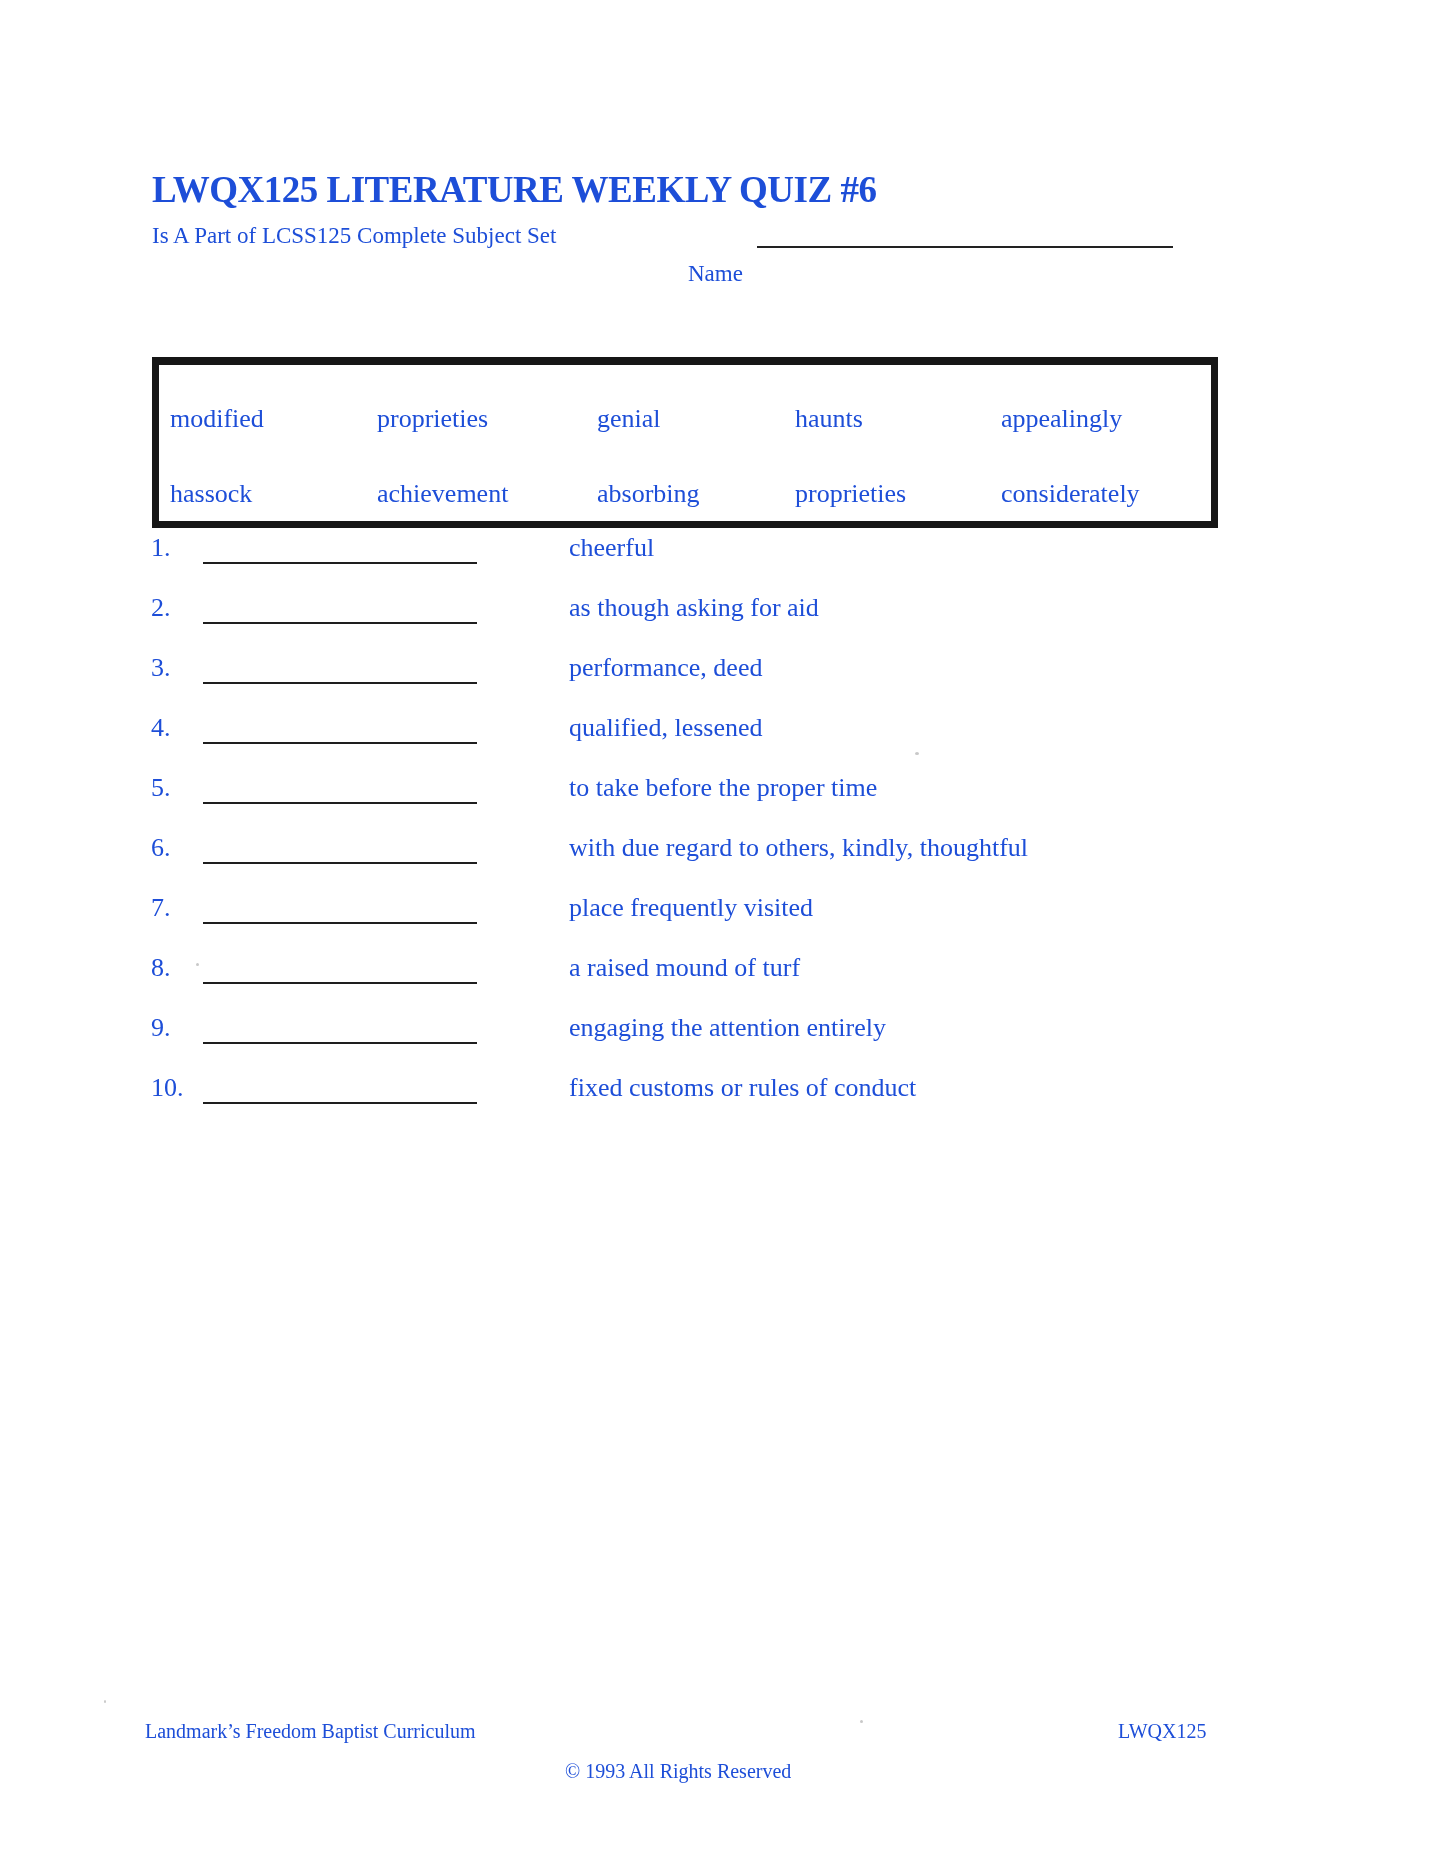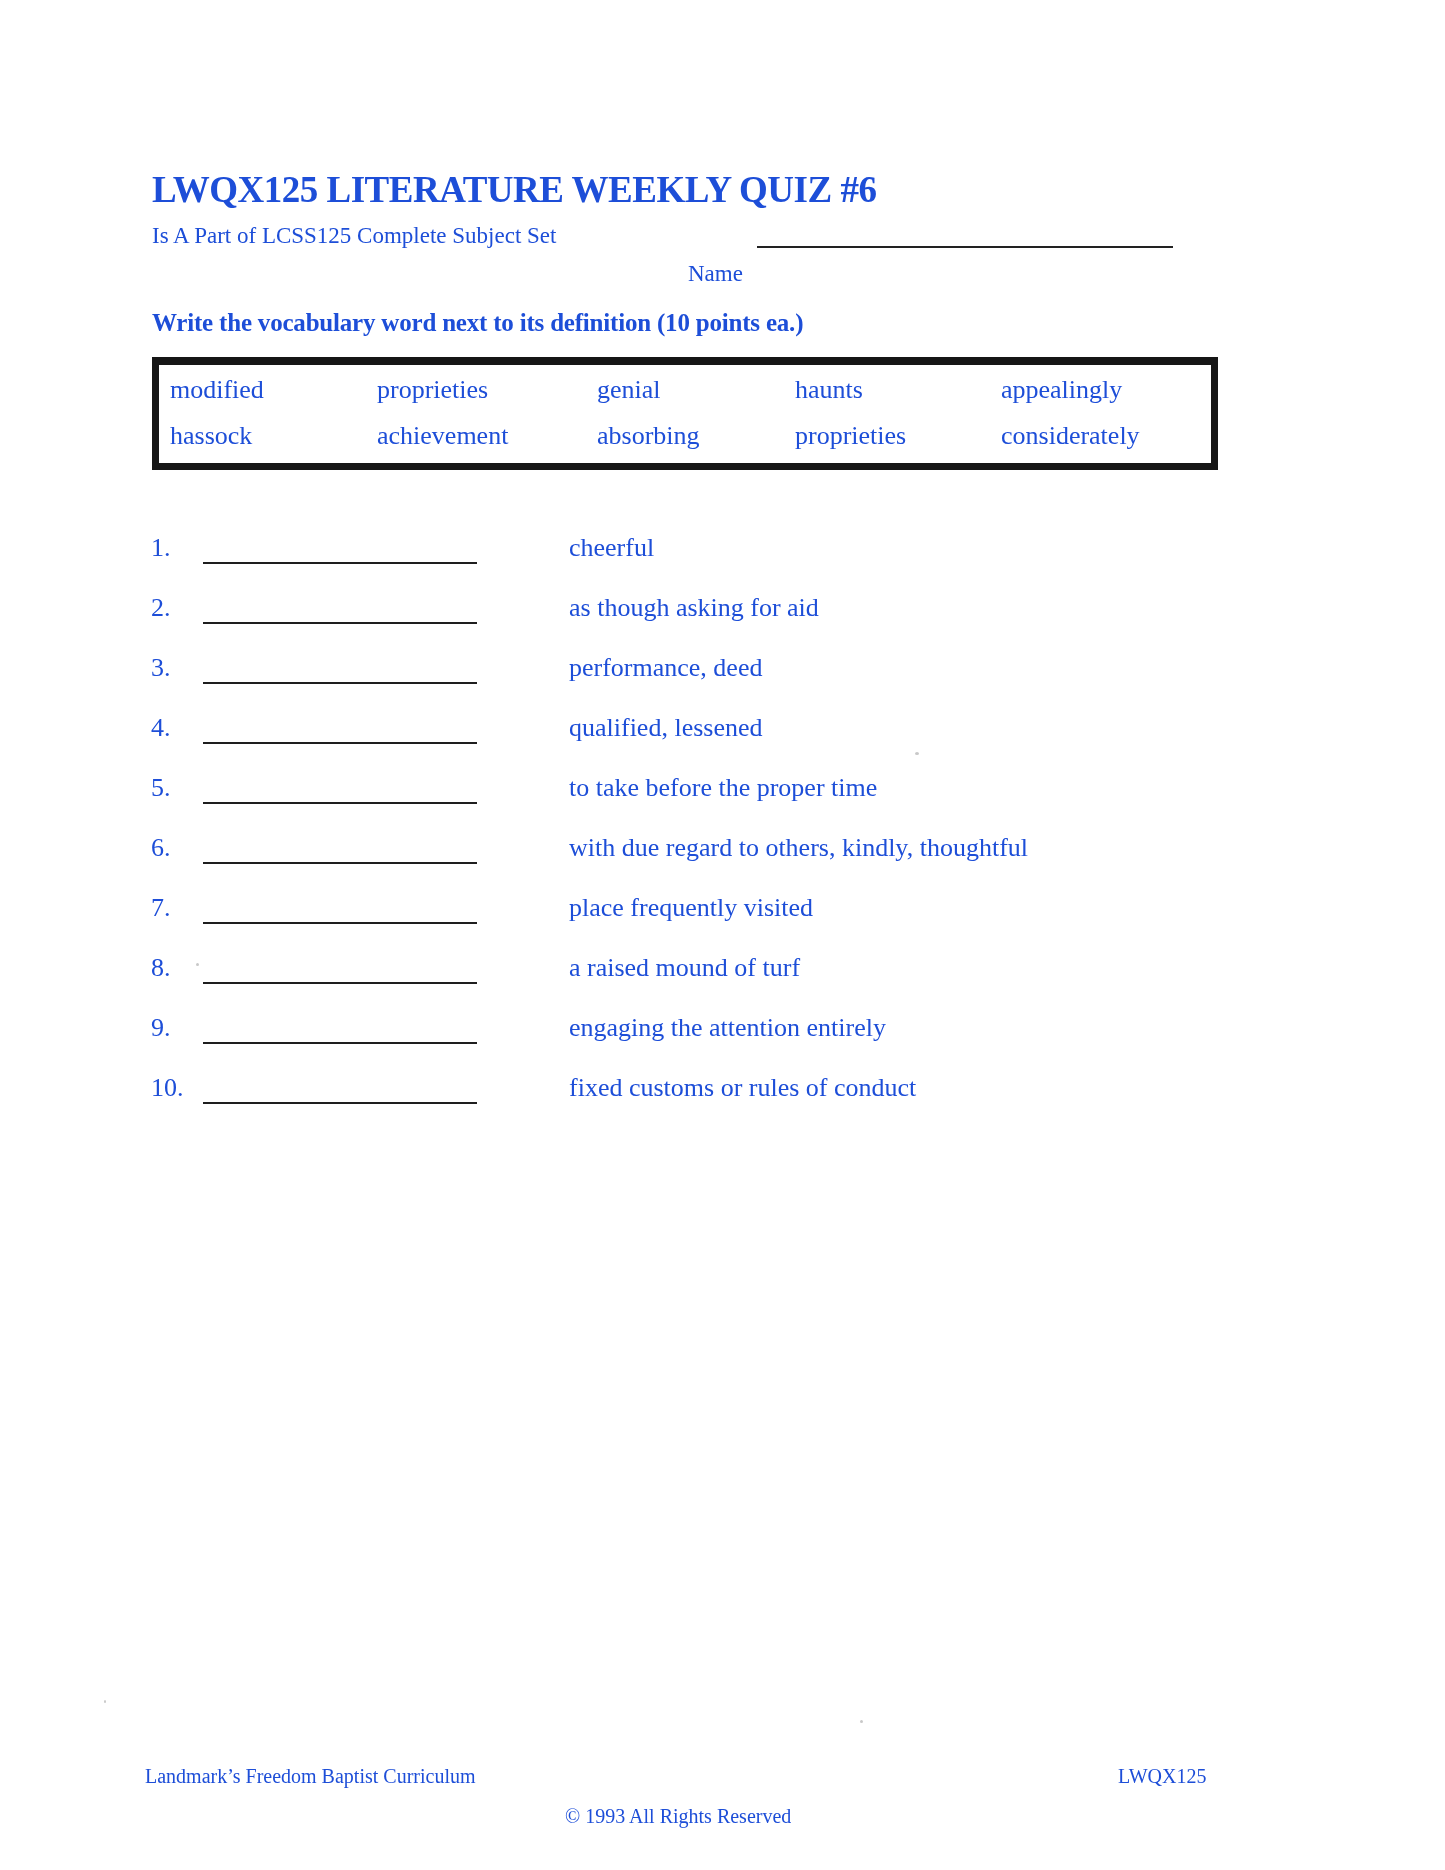--- a/index.html
+++ b/index.html
@@ -55,20 +55,21 @@
     border: 7px solid #161616;
     border-top-width: 8px;
     background: #ffffff;
     padding: 2px 0 4px 11px;
   }
   .wb-row {
     display: grid;
     grid-template-columns: 207px 220px 198px 206px 1fr;
     height: 46px;
     line-height: 46px;
+    margin-top: 29px;
   }
   .wb-word {
     font-size: 26px;
     white-space: nowrap;
   }
 
   .q-row {
     position: absolute;
     left: 151px;
     width: 1050px;
@@ -89,21 +90,21 @@
   }
   .q-def {
     position: absolute;
     left: 418px; top: 0;
     font-size: 26px;
     line-height: 36px;
     white-space: nowrap;
   }
 
   .footer-item {
-    top: 1765px;
+    top: 1720px;
     font-size: 20px;
     white-space: nowrap;
   }
   .f-left   { left: 145px; }
   .f-center { left: 565px; margin-top: 40px; }
   .f-right  { left: 1118px; }
 
   .speck {
     position: absolute;
     border-radius: 50%;
@@ -115,21 +116,20 @@
 
 <div class="page">
 
   <div class="abs title">LWQX125 LITERATURE WEEKLY QUIZ #6</div>
 
   <div class="abs subtitle">Is A Part of LCSS125 Complete Subject Set</div>
 
   <div class="abs name-label">Name</div>
   <div class="abs name-line"></div>
 
-  <div class="abs instruction">Write the vocabulary word next to its definition (10 points ea.)</div>
 
   <div class="abs word-bank">
     <div class="wb-row">
       <span class="wb-word">modified</span>
       <span class="wb-word">proprieties</span>
       <span class="wb-word">genial</span>
       <span class="wb-word">haunts</span>
       <span class="wb-word">appealingly</span>
     </div>
     <div class="wb-row">

